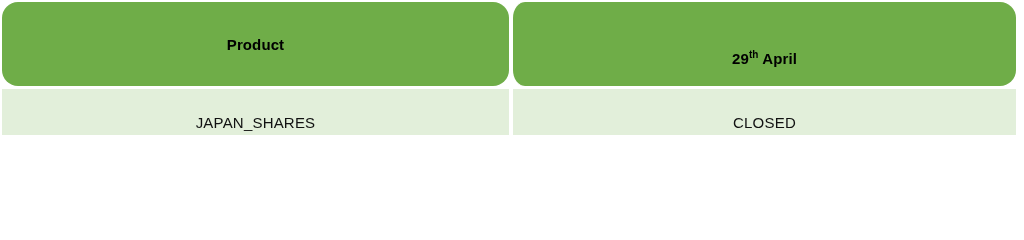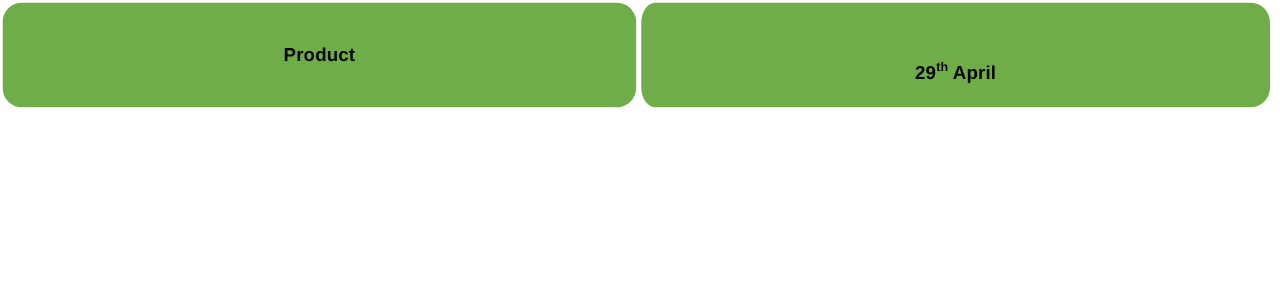--- a/index.html
+++ b/index.html
@@ -114,15 +114,23 @@
             <span class="date-text"><span>29</span><span class="date-ordinal">th</span><span> April</span></span>
           </span>
         </td>
       </tr>
 
       <tr class="spacer-row">
         <td></td>
         <td></td>
       </tr>
 
+      <tr class="data-row">
+        <td class="cell-product">
+          <span class="cell-inner">JAPAN_SHARES</span>
+        </td>
+        <td class="cell-status">
+          <span class="cell-inner">CLOSED</span>
+        </td>
+      </tr>
     </tbody>
   </table>
 </div>
 
 </body></html>

